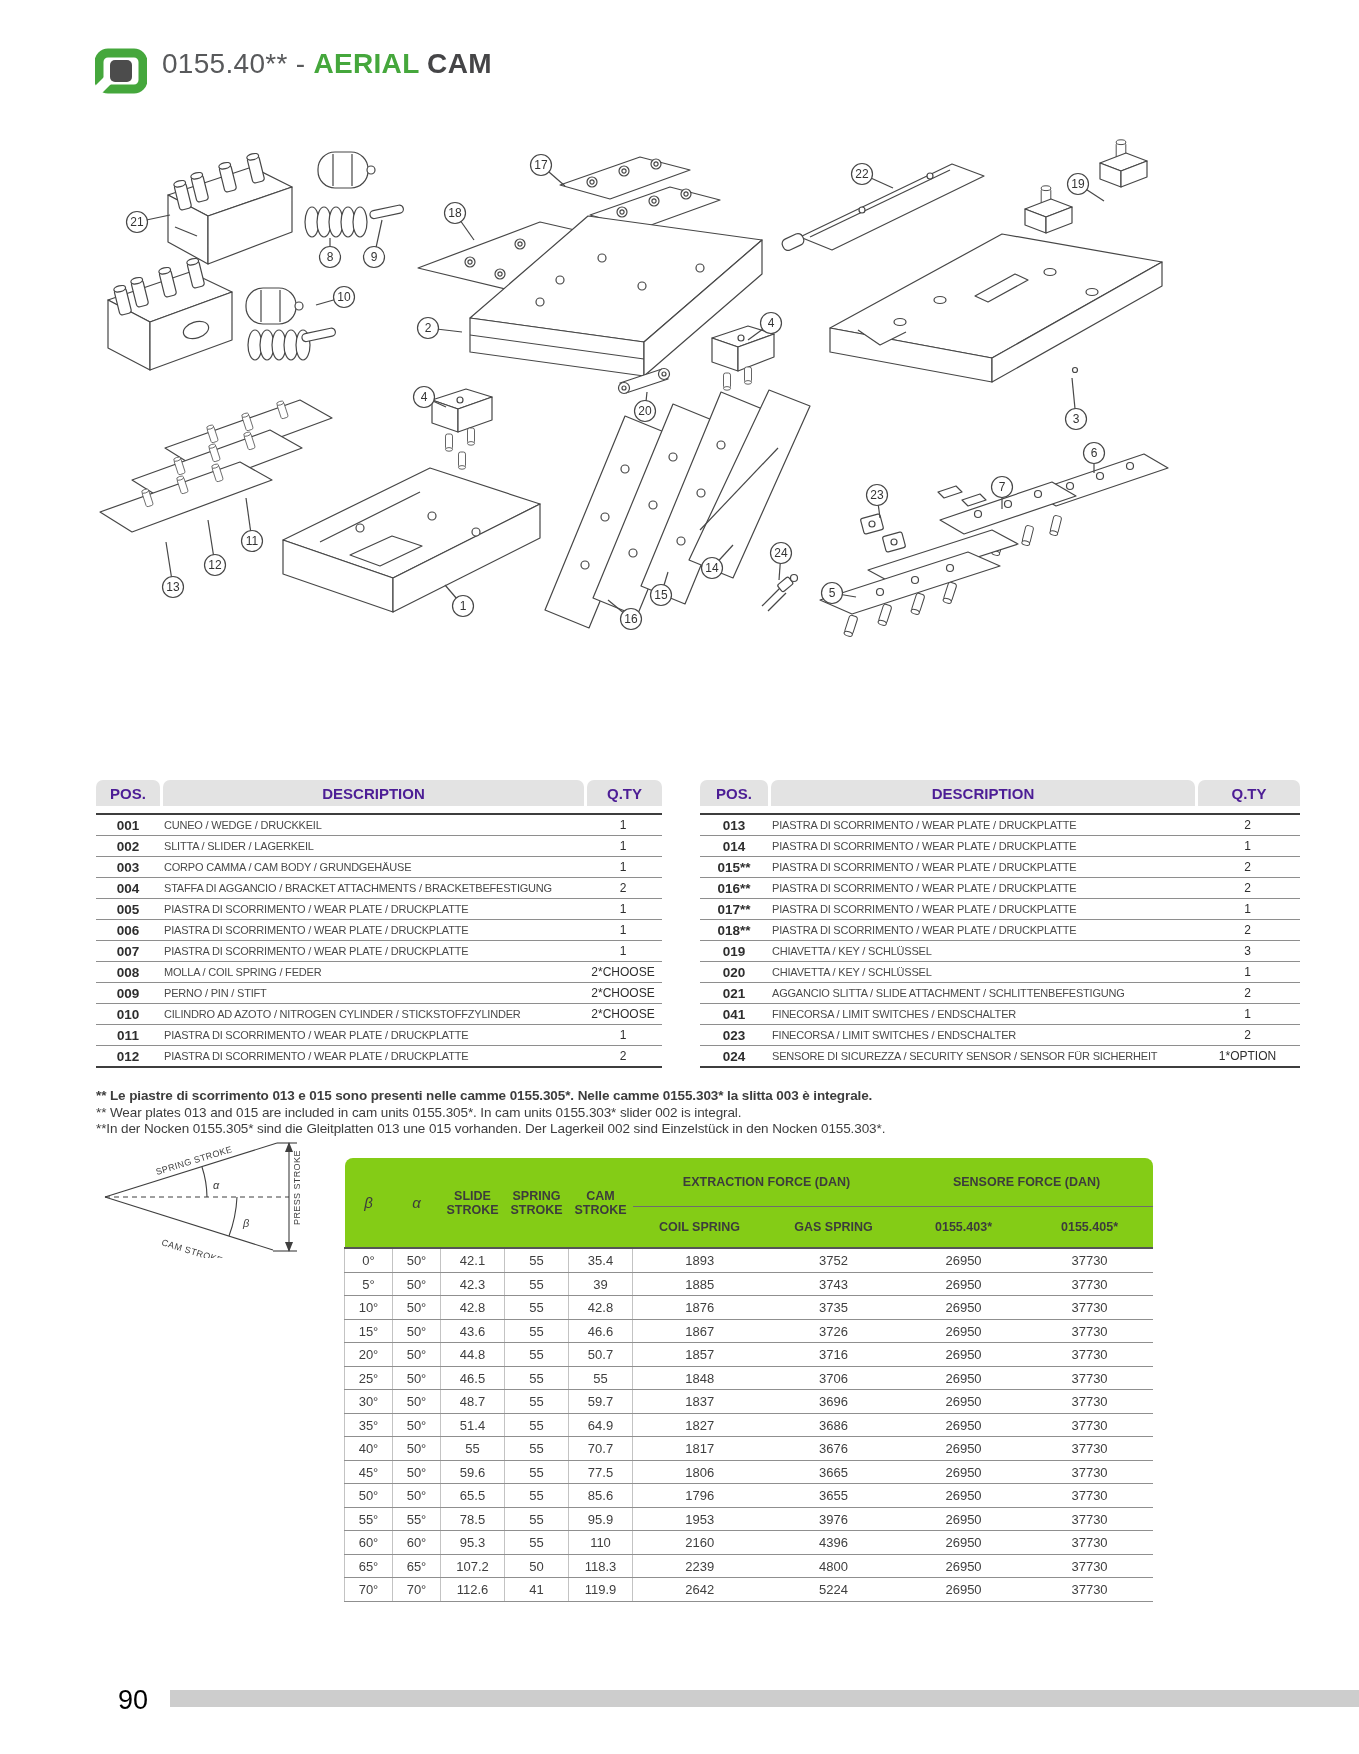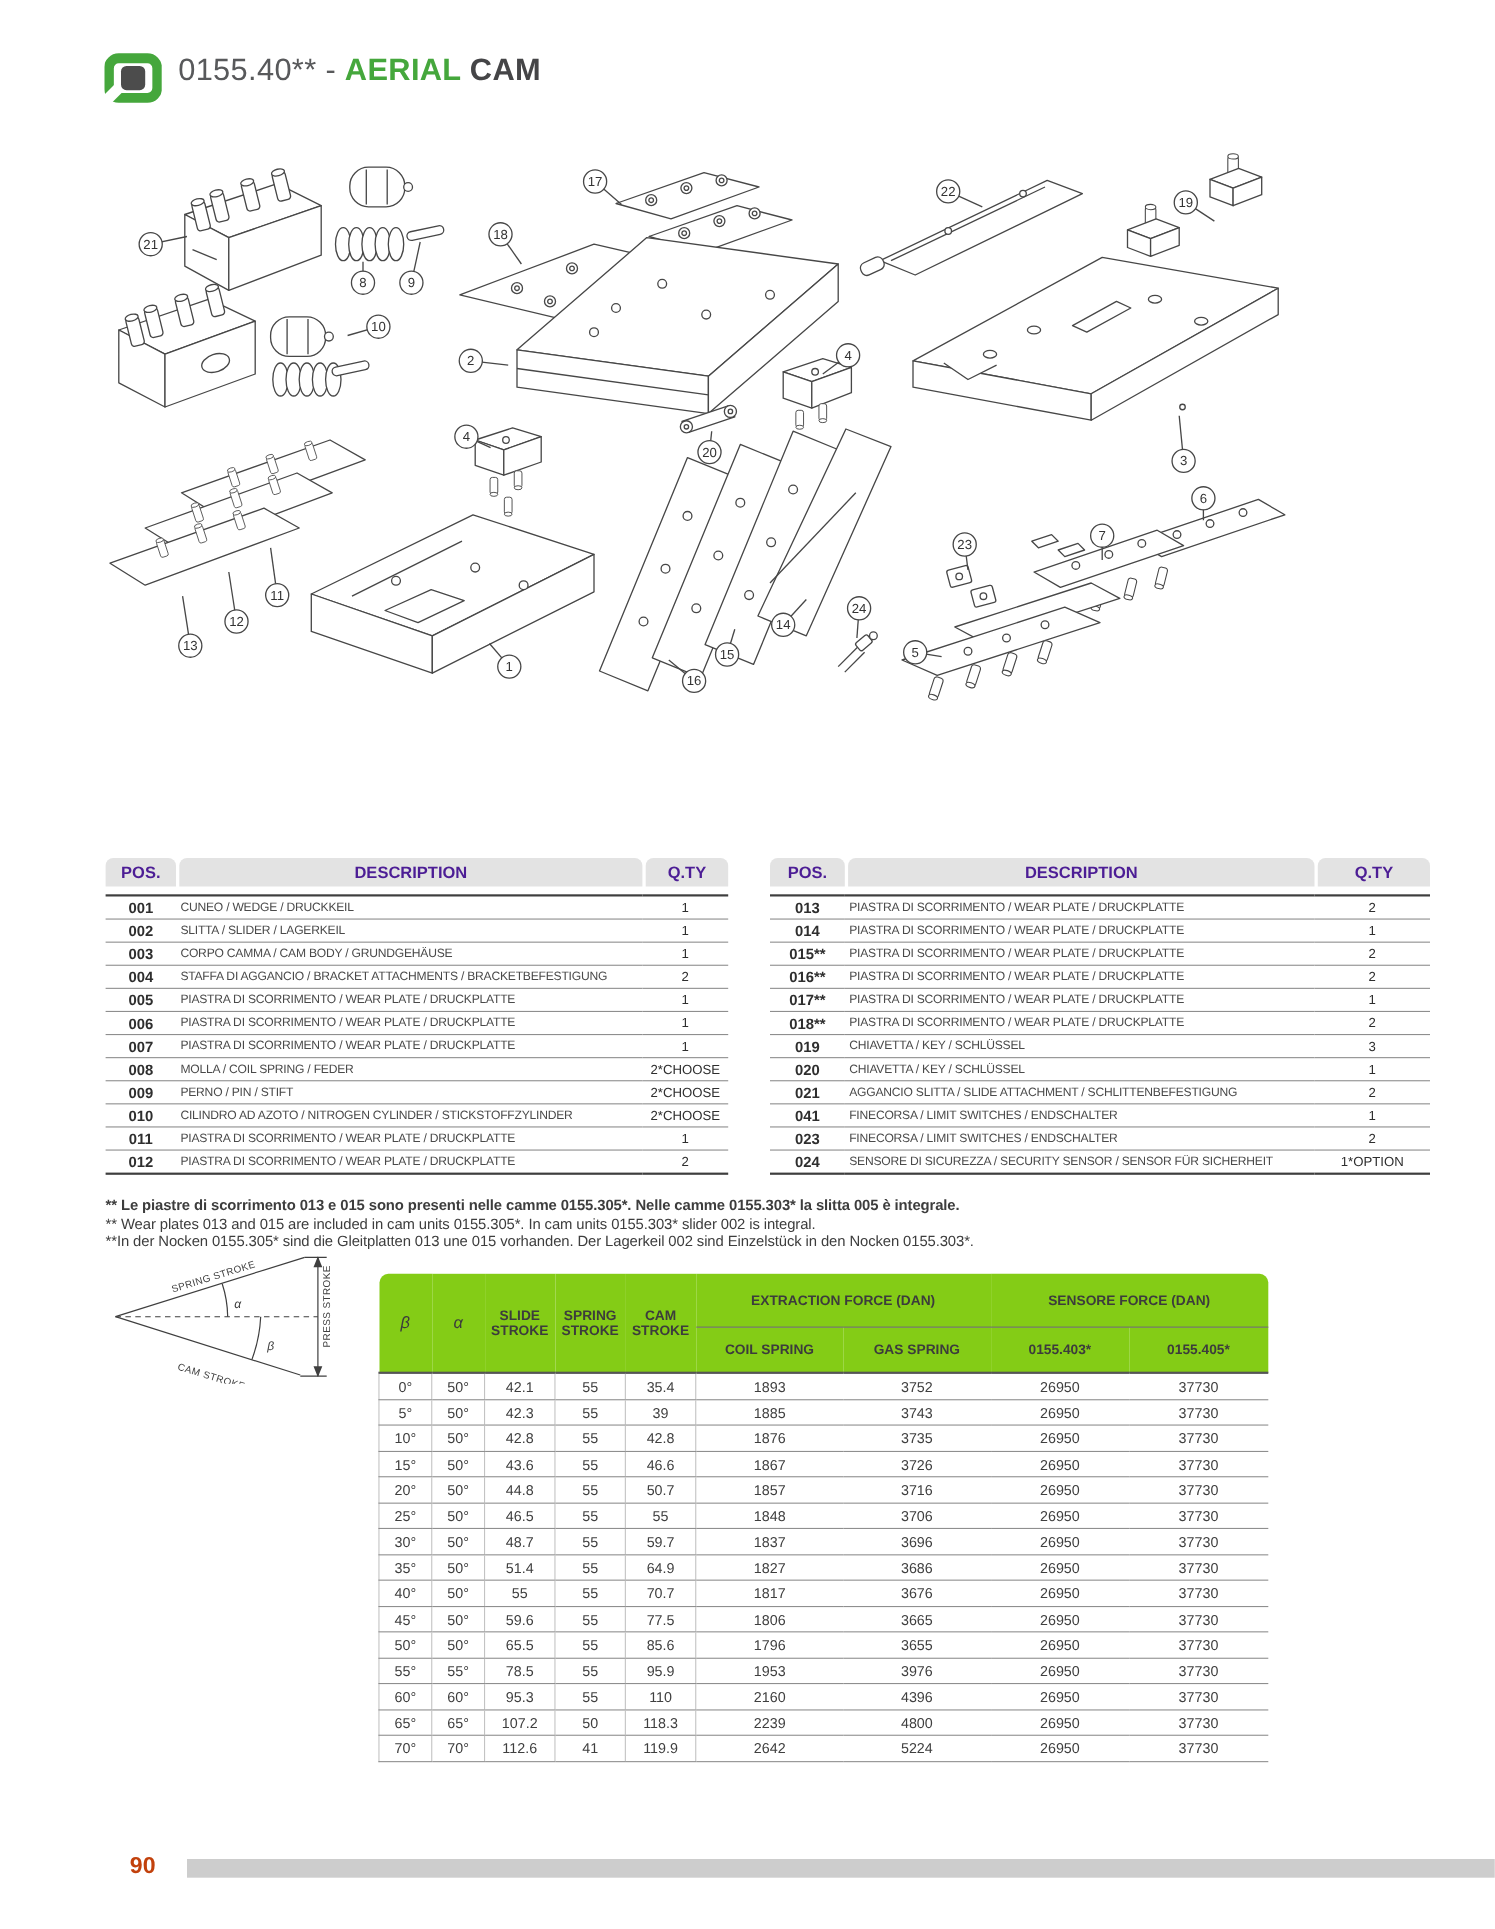--- a/index.html
+++ b/index.html
@@ -64,21 +64,21 @@
   .spec tbody td {
     text-align:center; font-size:13px; color:#3f3f3f; padding:4px 0 3.5px;
     border-bottom:1.5px solid #8f8f8f; border-left:1px solid #c3c3c3;
   }
   .spec tbody td:first-child { border-left:1px solid #c3c3c3; }
   .spec tbody td:nth-child(n+7) { border-left:none; }
   .spec tbody td:nth-child(6) { border-left:1px solid #c3c3c3; }
   .spec tbody tr:first-child td { border-top:2px solid #555; }
 
   
-  .pgnum { position:absolute; left:118px; top:1685px; font-size:21px; font-weight:bold; color:#c2410c; }
+  .pgnum { position:absolute; left:118px; top:1685px; font-size:27px; font-weight:normal; color:#000000; }
   .pgbar { position:absolute; left:170px; top:1690px; width:1189px; height:17px; background:#cdcdcd; }
 </style>
 </head>
 <body>
 
 <div class="page">
 
   <div class="hdr">
     <svg width="52" height="48" viewBox="0 0 52 48">
       <path d="M13,5 h26 a9,9 0 0 1 9,9 v18 a9,9 0 0 1 -9,9 h-26 a9,9 0 0 1 -9,-9 v-18 a9,9 0 0 1 9,-9 z" fill="none" stroke="var(--accent)" stroke-width="9"></path>
@@ -606,21 +606,21 @@
           <tr>
             <td class="pos">024</td>
             <td class="desc">SENSORE DI SICUREZZA / SECURITY SENSOR / SENSOR FÜR SICHERHEIT</td>
             <td class="qty">1*OPTION</td>
           </tr>
         </tbody>
     </table>
   </div>
 
   <div class="notes" id="footnotes">
-      <div>** Le piastre di scorrimento 013 e 015 sono presenti nelle camme 0155.305*. Nelle camme 0155.303* la slitta 005 è integrale.</div>
+      <div>** Le piastre di scorrimento 013 e 015 sono presenti nelle camme 0155.305*. Nelle camme 0155.303* la slitta 003 è integrale.</div>
       <div>** Wear plates 013 and 015 are included in cam units 0155.305*. In cam units 0155.303* slider 002 is integral.</div>
       <div>**In der Nocken 0155.305* sind die Gleitplatten 013 une 015 vorhanden. Der Lagerkeil 002 sind Einzelstück in den Nocken 0155.303*.</div>
     </div>
 
   <svg class="stroke-svg" width="250" height="125" viewBox="0 0 250 125">
     <line x1="10" y1="64" x2="182" y2="10"></line>
     <line x1="10" y1="64" x2="178" y2="117"></line>
     <line x1="10" y1="64" x2="194" y2="64" class="dash"></line>
     <line x1="194" y1="10" x2="194" y2="118"></line>
     <line x1="182" y1="10" x2="202" y2="10"></line>

